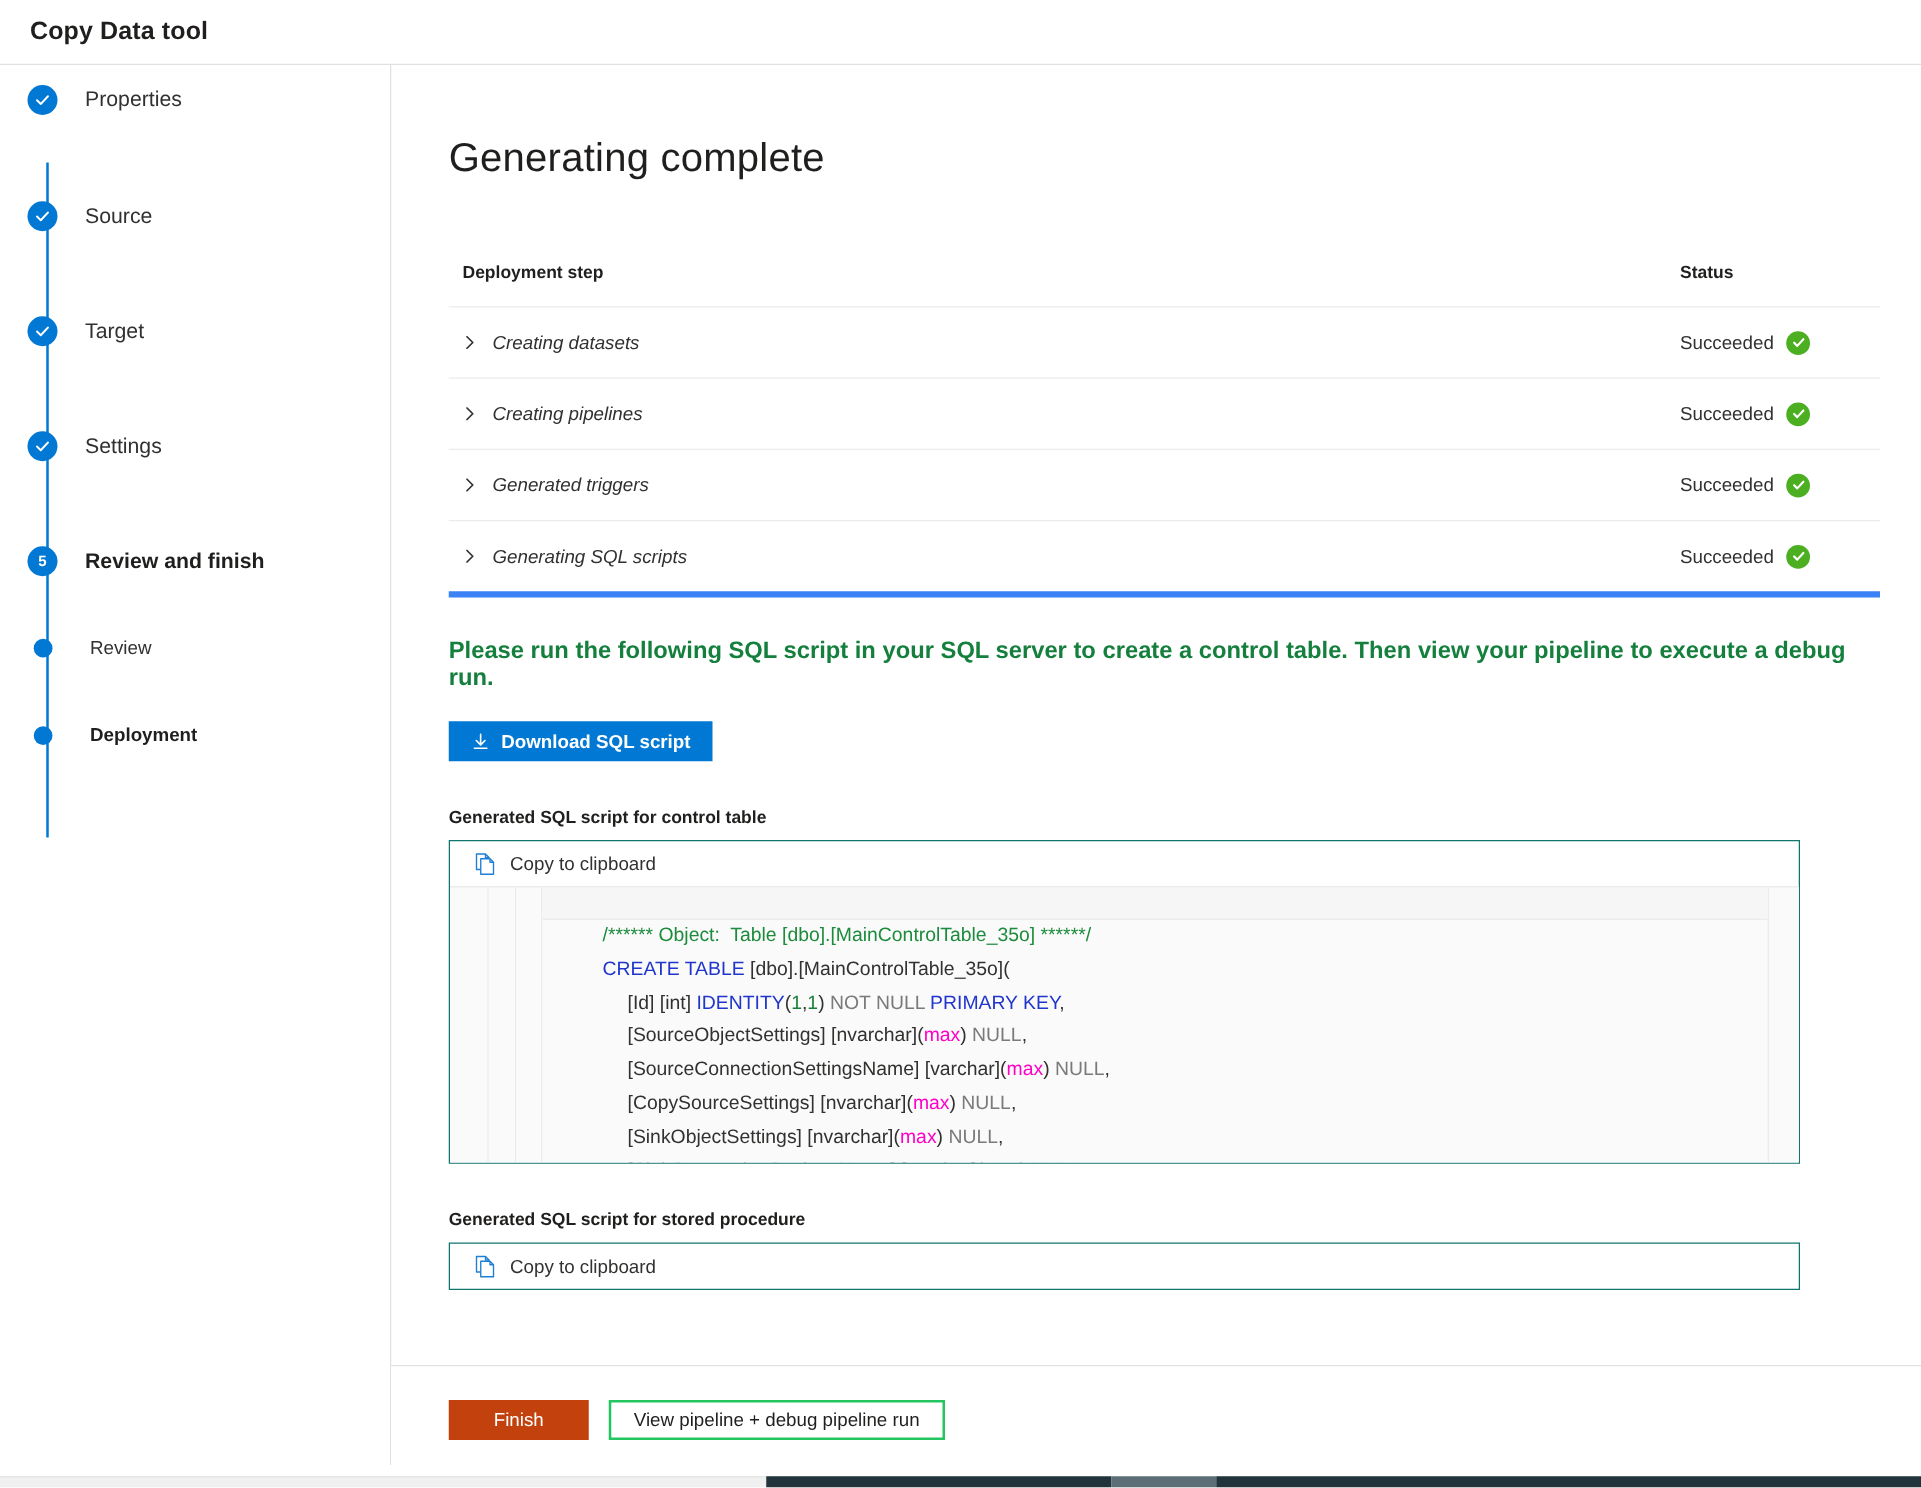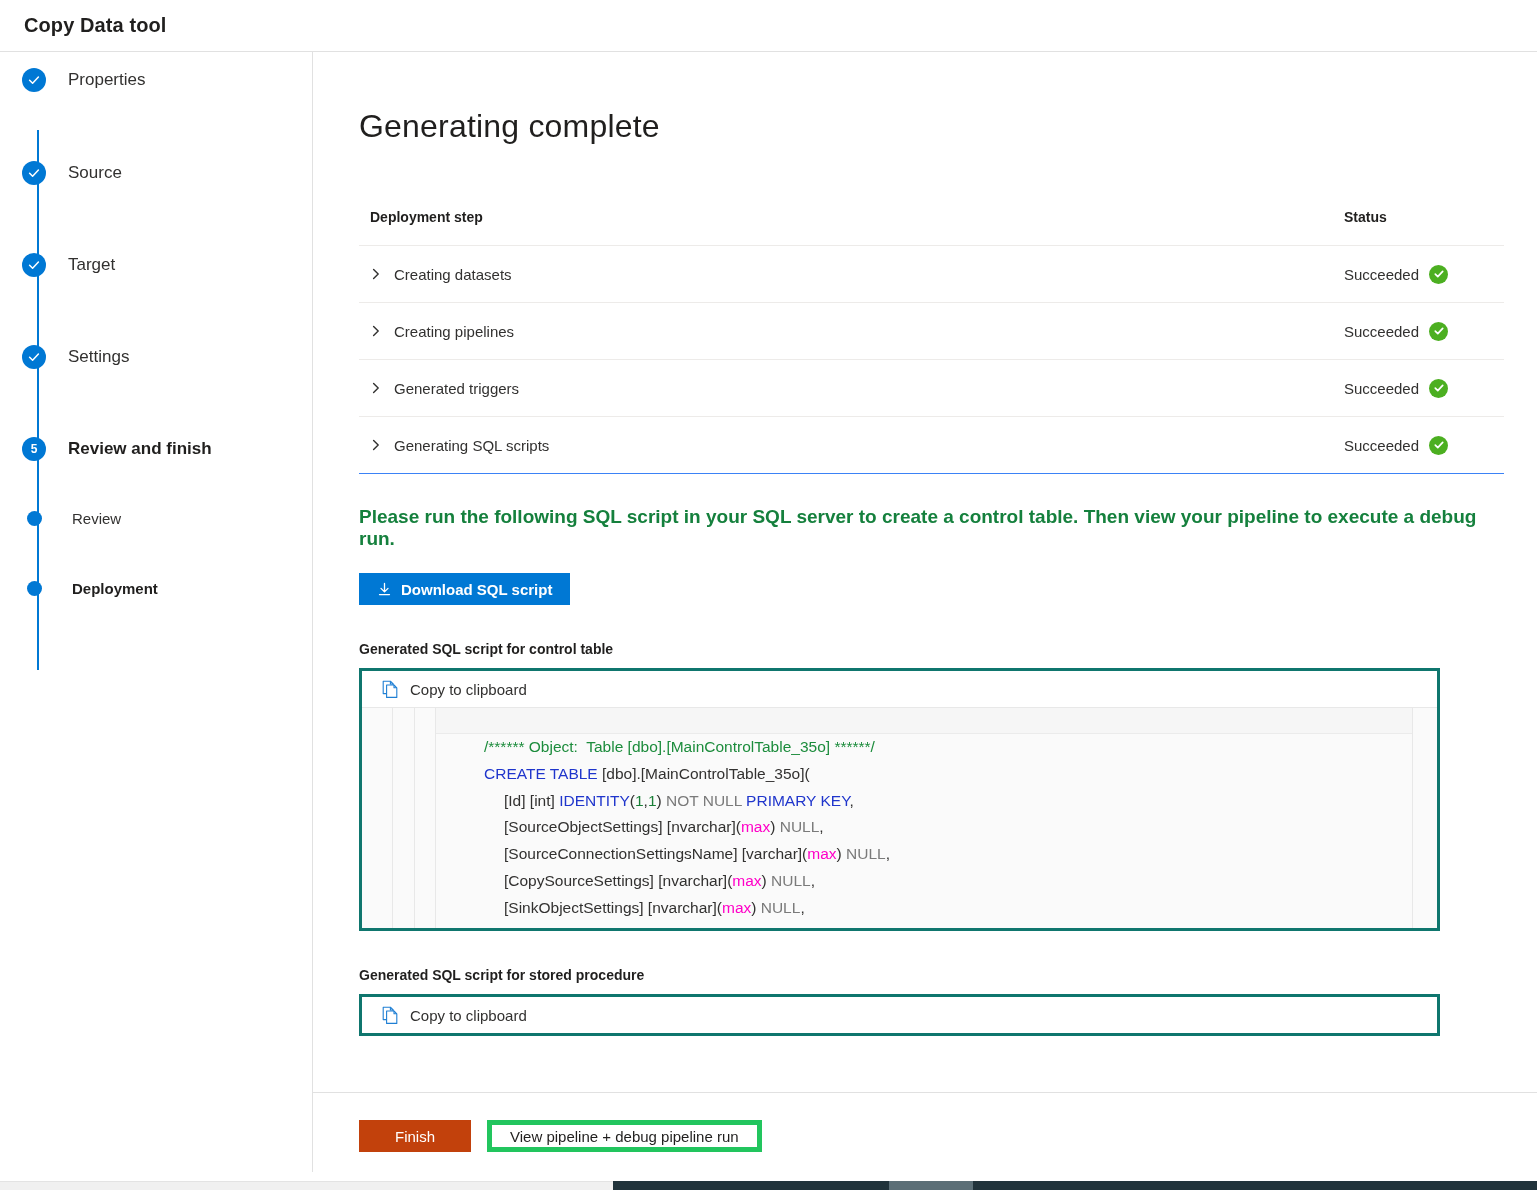--- a/index.html
+++ b/index.html
@@ -144,27 +144,28 @@
   .dt-head .c2 { width: 160px; flex: 0 0 160px; }
 
   .dt-row {
     display: flex;
     align-items: center;
     height: 56px;
     border-top: 1px solid #edebe9;
     font-size: 15px;
     color: #323130;
   }
-  .dt-row:last-child { border-bottom: 1px solid #3b82f6; }
+  .dt-row:last-child { border-bottom: 5px solid #3b82f6; }
   .dt-row .c1 {
     flex: 1 1 auto;
     display: flex;
     align-items: center;
     gap: 12px;
     padding-left: 11px;
+    font-style: italic;
   }
   .dt-row .c2 {
     width: 160px;
     flex: 0 0 160px;
     display: flex;
     align-items: center;
     gap: 10px;
   }
   .chev {
     width: 12px;
@@ -215,21 +216,21 @@
   
   .script-label {
     margin-top: 36px;
     font-size: 14px;
     font-weight: 700;
     color: #201f1e;
   }
   .script-box {
     margin-top: 11px;
     width: 1081px;
-    border: 3px solid #0f766e;
+    border: 1px solid #0f766e;
     background: #ffffff;
     box-sizing: border-box;
   }
   .copy-bar {
     display: flex;
     align-items: center;
     gap: 11px;
     height: 36px;
     padding-left: 20px;
     cursor: pointer;
@@ -308,21 +309,21 @@
     height: 32px;
     min-width: 112px;
     padding: 0 16px;
     font-size: 15px;
     font-family: inherit;
     cursor: pointer;
   }
   .btn-secondary {
     background: #ffffff;
     color: #201f1e;
-    border: 5px solid #22c55e;
+    border: 2px solid #22c55e;
     height: 32px;
     padding: 0 18px;
     font-size: 15px;
     font-family: inherit;
     cursor: pointer;
   }
 
   
   .os-strip {
     position: absolute;

